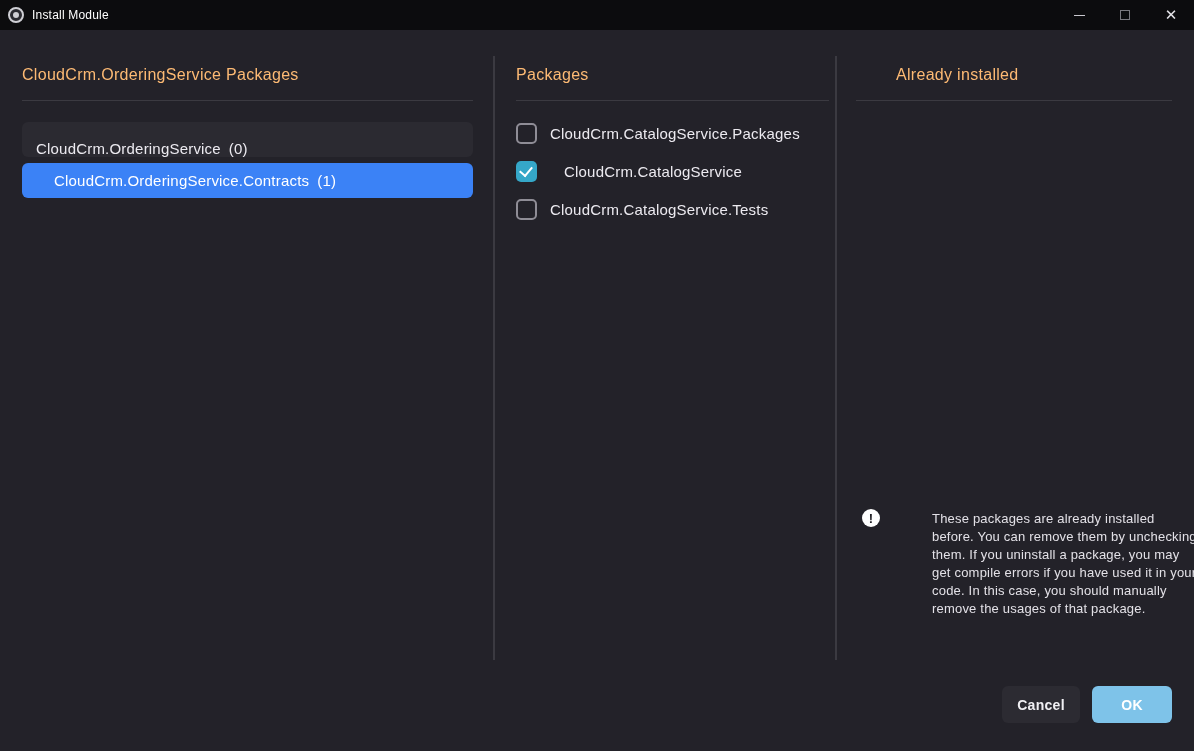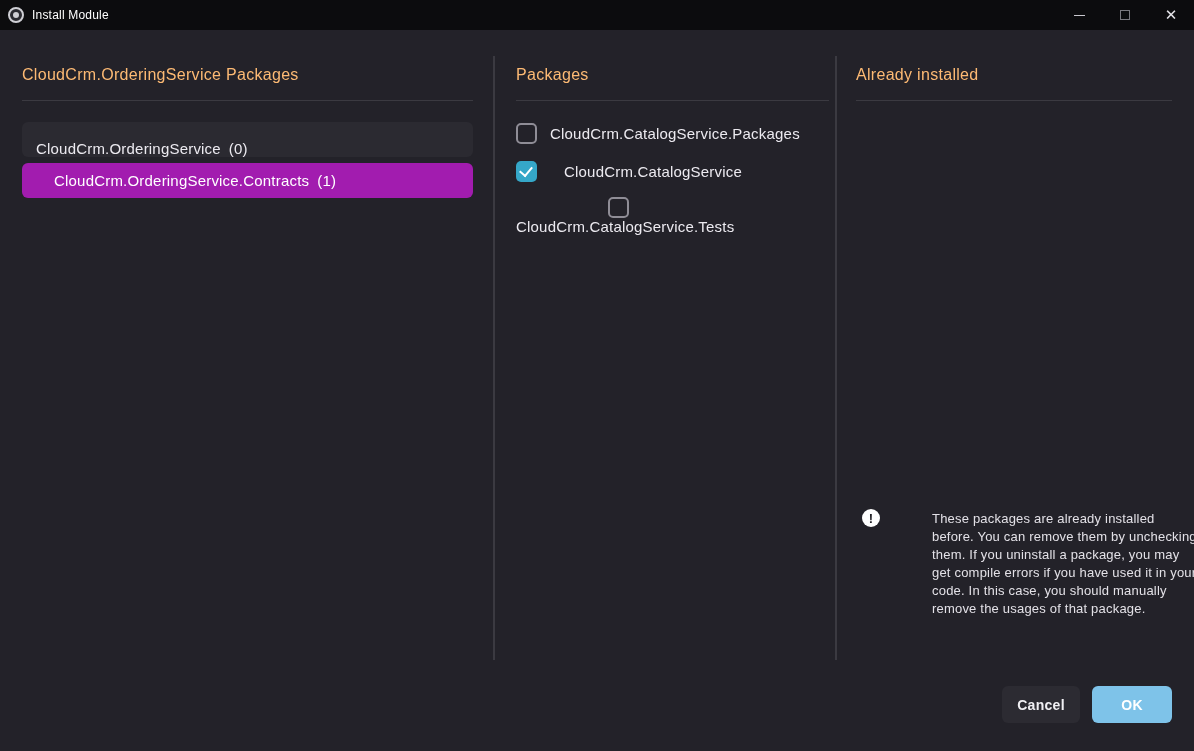--- a/index.html
+++ b/index.html
@@ -54,21 +54,21 @@
   .module-item {
     position: absolute; left: 22px; width: 451px; height: 35px;
     border-radius: 6px;
     display: flex; align-items: center;
     padding: 0 14px;
     font-size: 15px; letter-spacing: 0.2px;
     color: #eceaf0;
     cursor: default;
   }
   .module-item.normal { background: #2b2a31; }
-  .module-item.selected { background: #a21caf; color: #ffffff; padding-left: 32px; }
+  .module-item.selected { background: #3b82f6; color: #ffffff; padding-left: 32px; }
   .module-item .count { margin-left: 8px; }
 
   
   .pkg-row {
     position: absolute; left: 516px;
     display: flex; align-items: center;
     height: 24px;
     font-size: 15px; letter-spacing: 0.2px; color: #eceaf0;
   }
   .checkbox {
@@ -151,28 +151,28 @@
   <div class="h-divider" style="left:516px; top:100px; width:313px;"></div>
 
   <div class="pkg-row" style="top:121px;">
     <span class="checkbox unchecked"></span>
     <span>CloudCrm.CatalogService.Packages</span>
   </div>
   <div class="pkg-row" style="top:159px;gap:14px;">
     <span class="checkbox checked"></span>
     <span>CloudCrm.CatalogService</span>
   </div>
-  <div class="pkg-row" style="top:197px;flex-direction:column;">
+  <div class="pkg-row" style="top:197px;">
     <span class="checkbox unchecked"></span>
     <span>CloudCrm.CatalogService.Tests</span>
   </div>
 
   <div class="v-divider" style="left:835px; top:56px; height:604px;"></div>
 
-  <div class="panel-title" style="left:856px; top:66px;">Already installed</div>
+  <div class="panel-title" style="left:896px; top:66px;">Already installed</div>
   <div class="h-divider" style="left:856px; top:100px; width:316px;"></div>
 
   <div class="info-icon">!</div>
   <div class="info-text">These packages are already installed before. You can remove them by unchecking them. If you uninstall a package, you may get compile errors if you have used it in your code. In this case, you should manually remove the usages of that package.</div>
 
   <div class="btn cancel">Cancel</div>
   <div class="btn ok">OK</div>
 
 </div>
 

